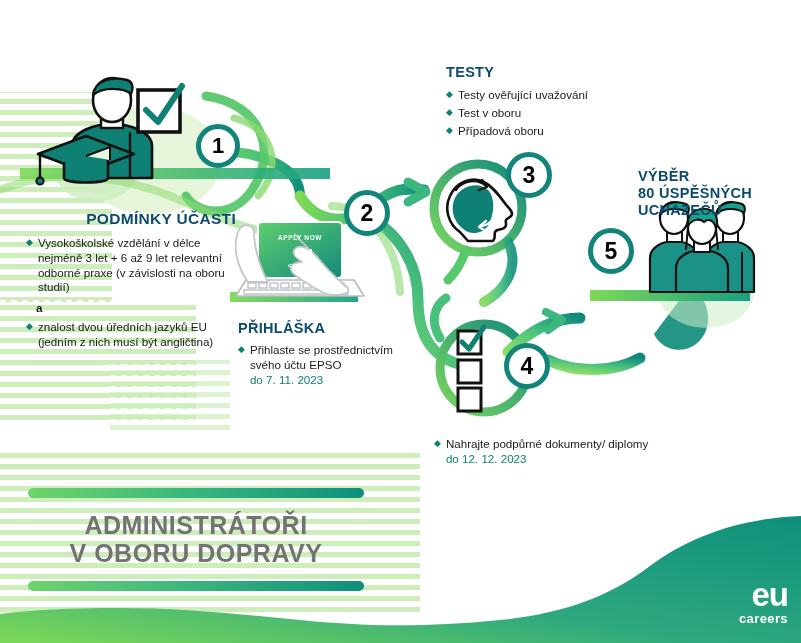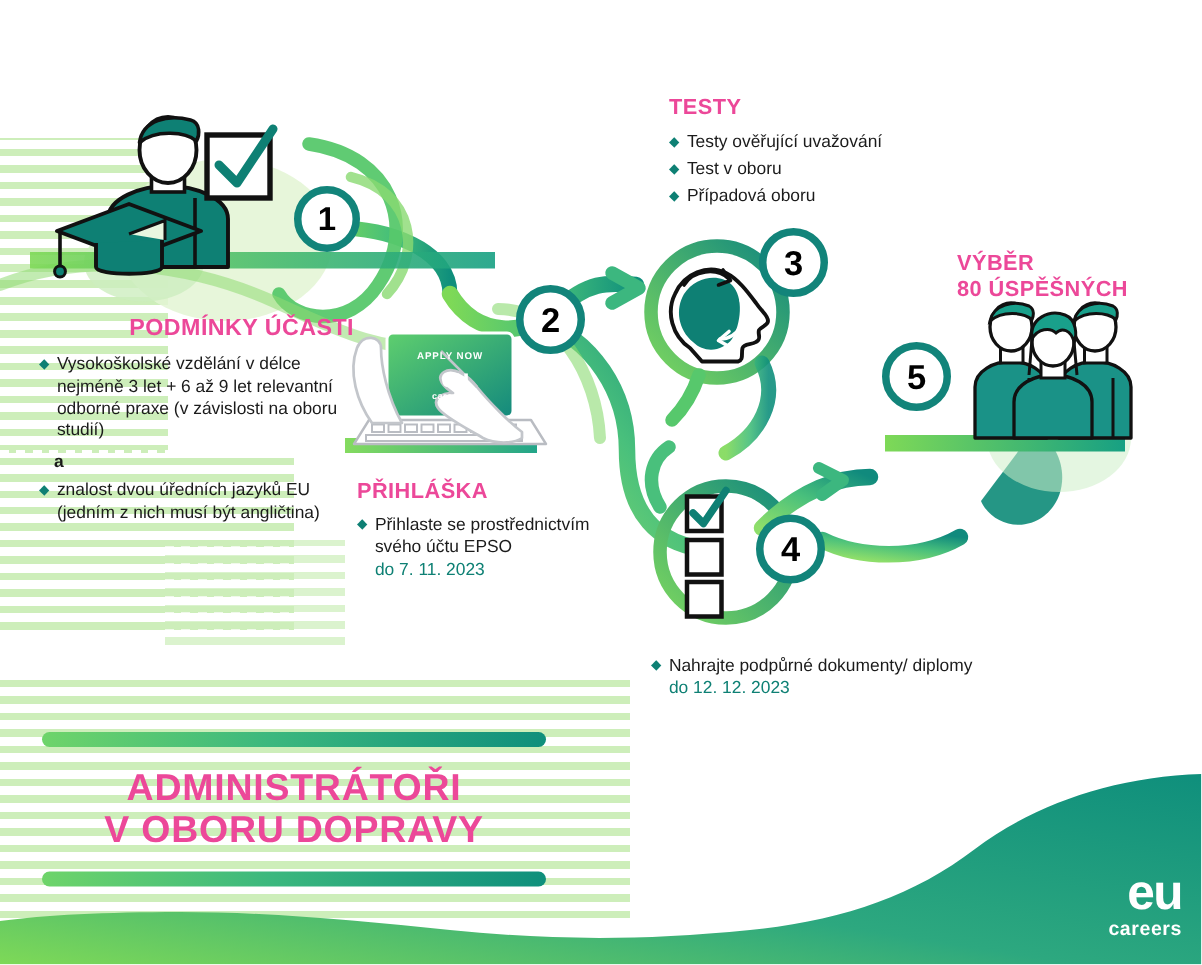--- a/index.html
+++ b/index.html
@@ -14,21 +14,21 @@
   .abs{position:absolute;}
   .sqpat{
     position:absolute;
     background-image:
       repeating-linear-gradient(0deg,#cdeeba 0 5px,transparent 5px 11px),
       repeating-linear-gradient(90deg,#ffffff 0 6px,transparent 6px 11px);
   }
 
   
   .h-title{
-    color:#ec4899;
+    color:#0c4a6e;
     font-weight:bold;
     letter-spacing:.3px;
   }
   .body-txt{
     color:#1b1b1b;
     line-height:1.28;
   }
   .bullet-row{display:flex;}
   .bullet-row .dia{
     color:#0e8074;
@@ -49,21 +49,21 @@
     box-sizing:border-box;
     z-index:40;
   }
 
   
   .bt-bar{
     height:10px;border-radius:5px;
     background:linear-gradient(90deg,#6ed46a 0%,#3cb87e 45%,#0f8f7c 100%);
   }
   .bt-text{
-    color:#ec4899;font-weight:bold;text-align:center;letter-spacing:.5px;
+    color:#737373;font-weight:bold;text-align:center;letter-spacing:.5px;
   }
 
   
   .eulogo{color:#fff;text-align:right;line-height:1;}
   .eulogo .eu{font-size:33px;font-weight:bold;letter-spacing:-1px;}
   .eulogo .careers{font-size:13px;font-weight:bold;letter-spacing:.4px;margin-top:1px;}
 
   .laptop-label{
     color:#fff;font-weight:bold;font-size:6.5px;letter-spacing:.6px;text-align:center;
   }
@@ -341,20 +341,21 @@
           <span>Nahrajte podpůrné dokumenty/ diplomy </span><span class="hl">do 12. 12. 2023</span>
         </span>
       </div>
     </div>
   </div>
 
   <div class="abs" style="left:638px;top:168px;width:160px;">
     <div class="h-title" style="font-size:14.5px;line-height:1.18;">
       <div>VÝBĚR</div>
       <div>80 ÚSPĚŠNÝCH</div>
+      <div>UCHAZEČŮ</div>
     </div>
   </div>
 
   <div class="abs" style="left:28px;top:488px;width:336px;">
     <div class="bt-bar"></div>
     <div class="bt-text" style="font-size:25px;line-height:1.1;margin-top:14px;">
       <div>ADMINISTRÁTOŘI</div>
       <div>V OBORU DOPRAVY</div>
     </div>
     <div class="bt-bar" style="margin-top:14px;"></div>

